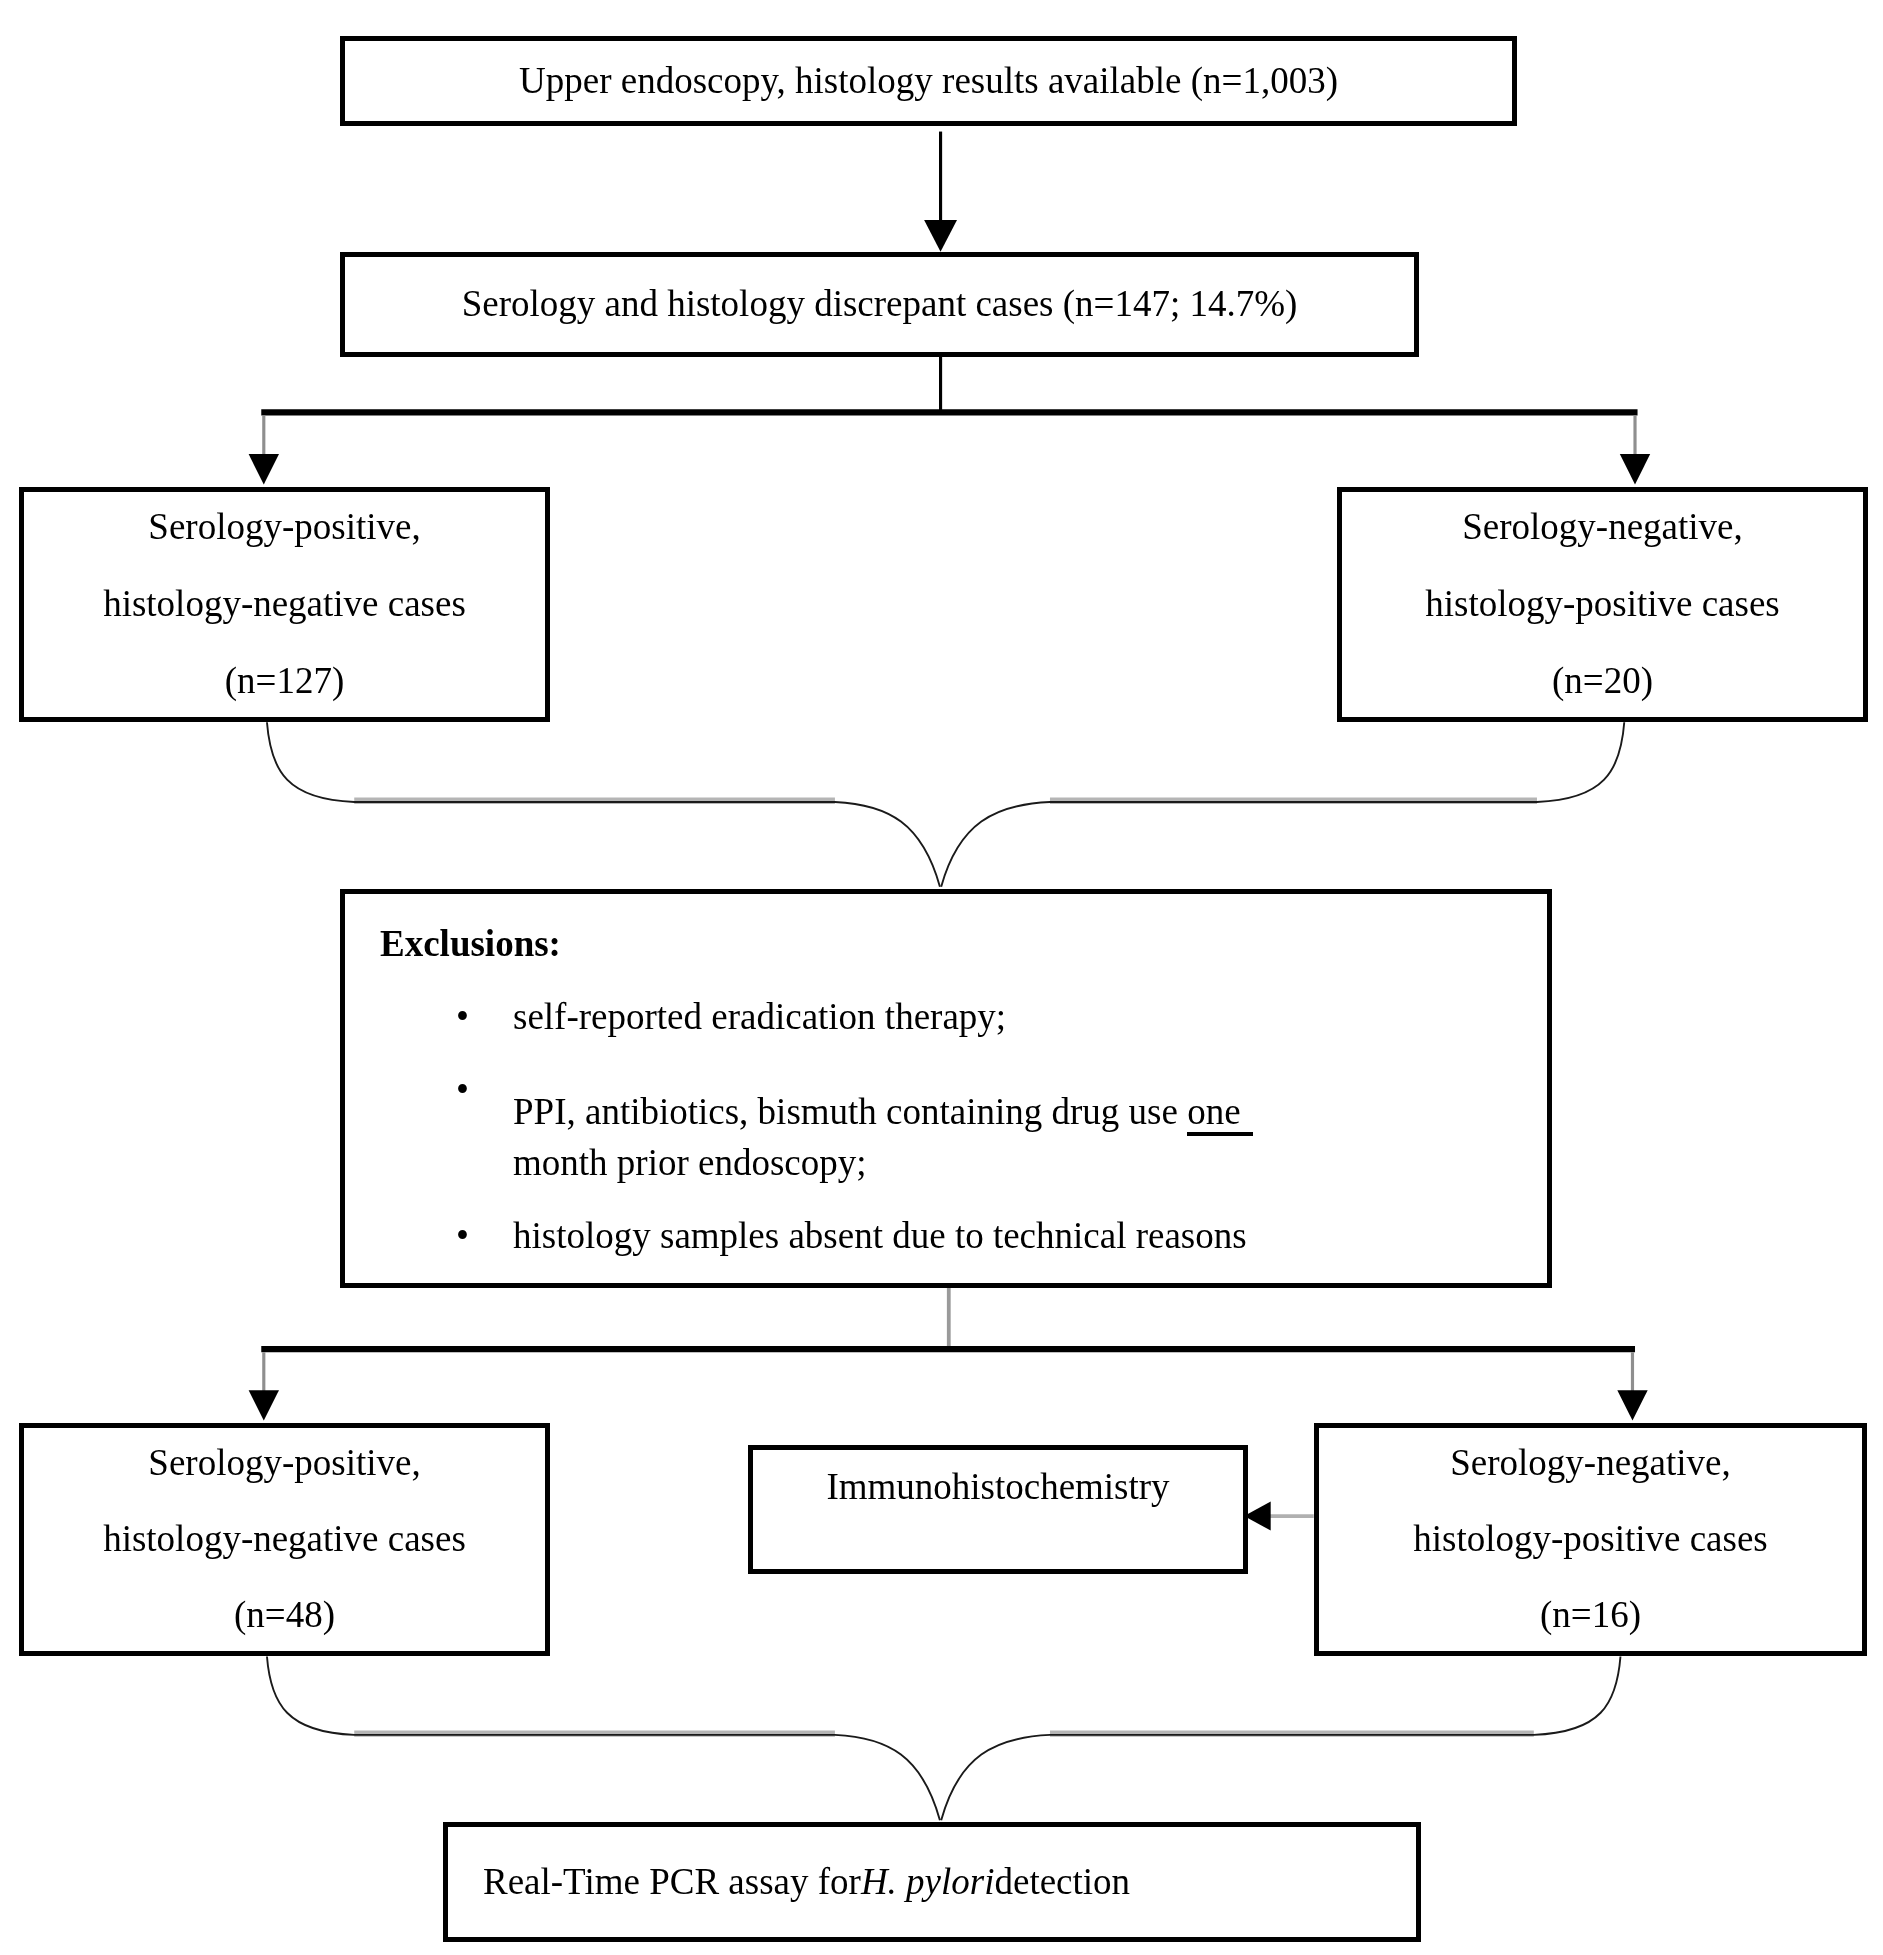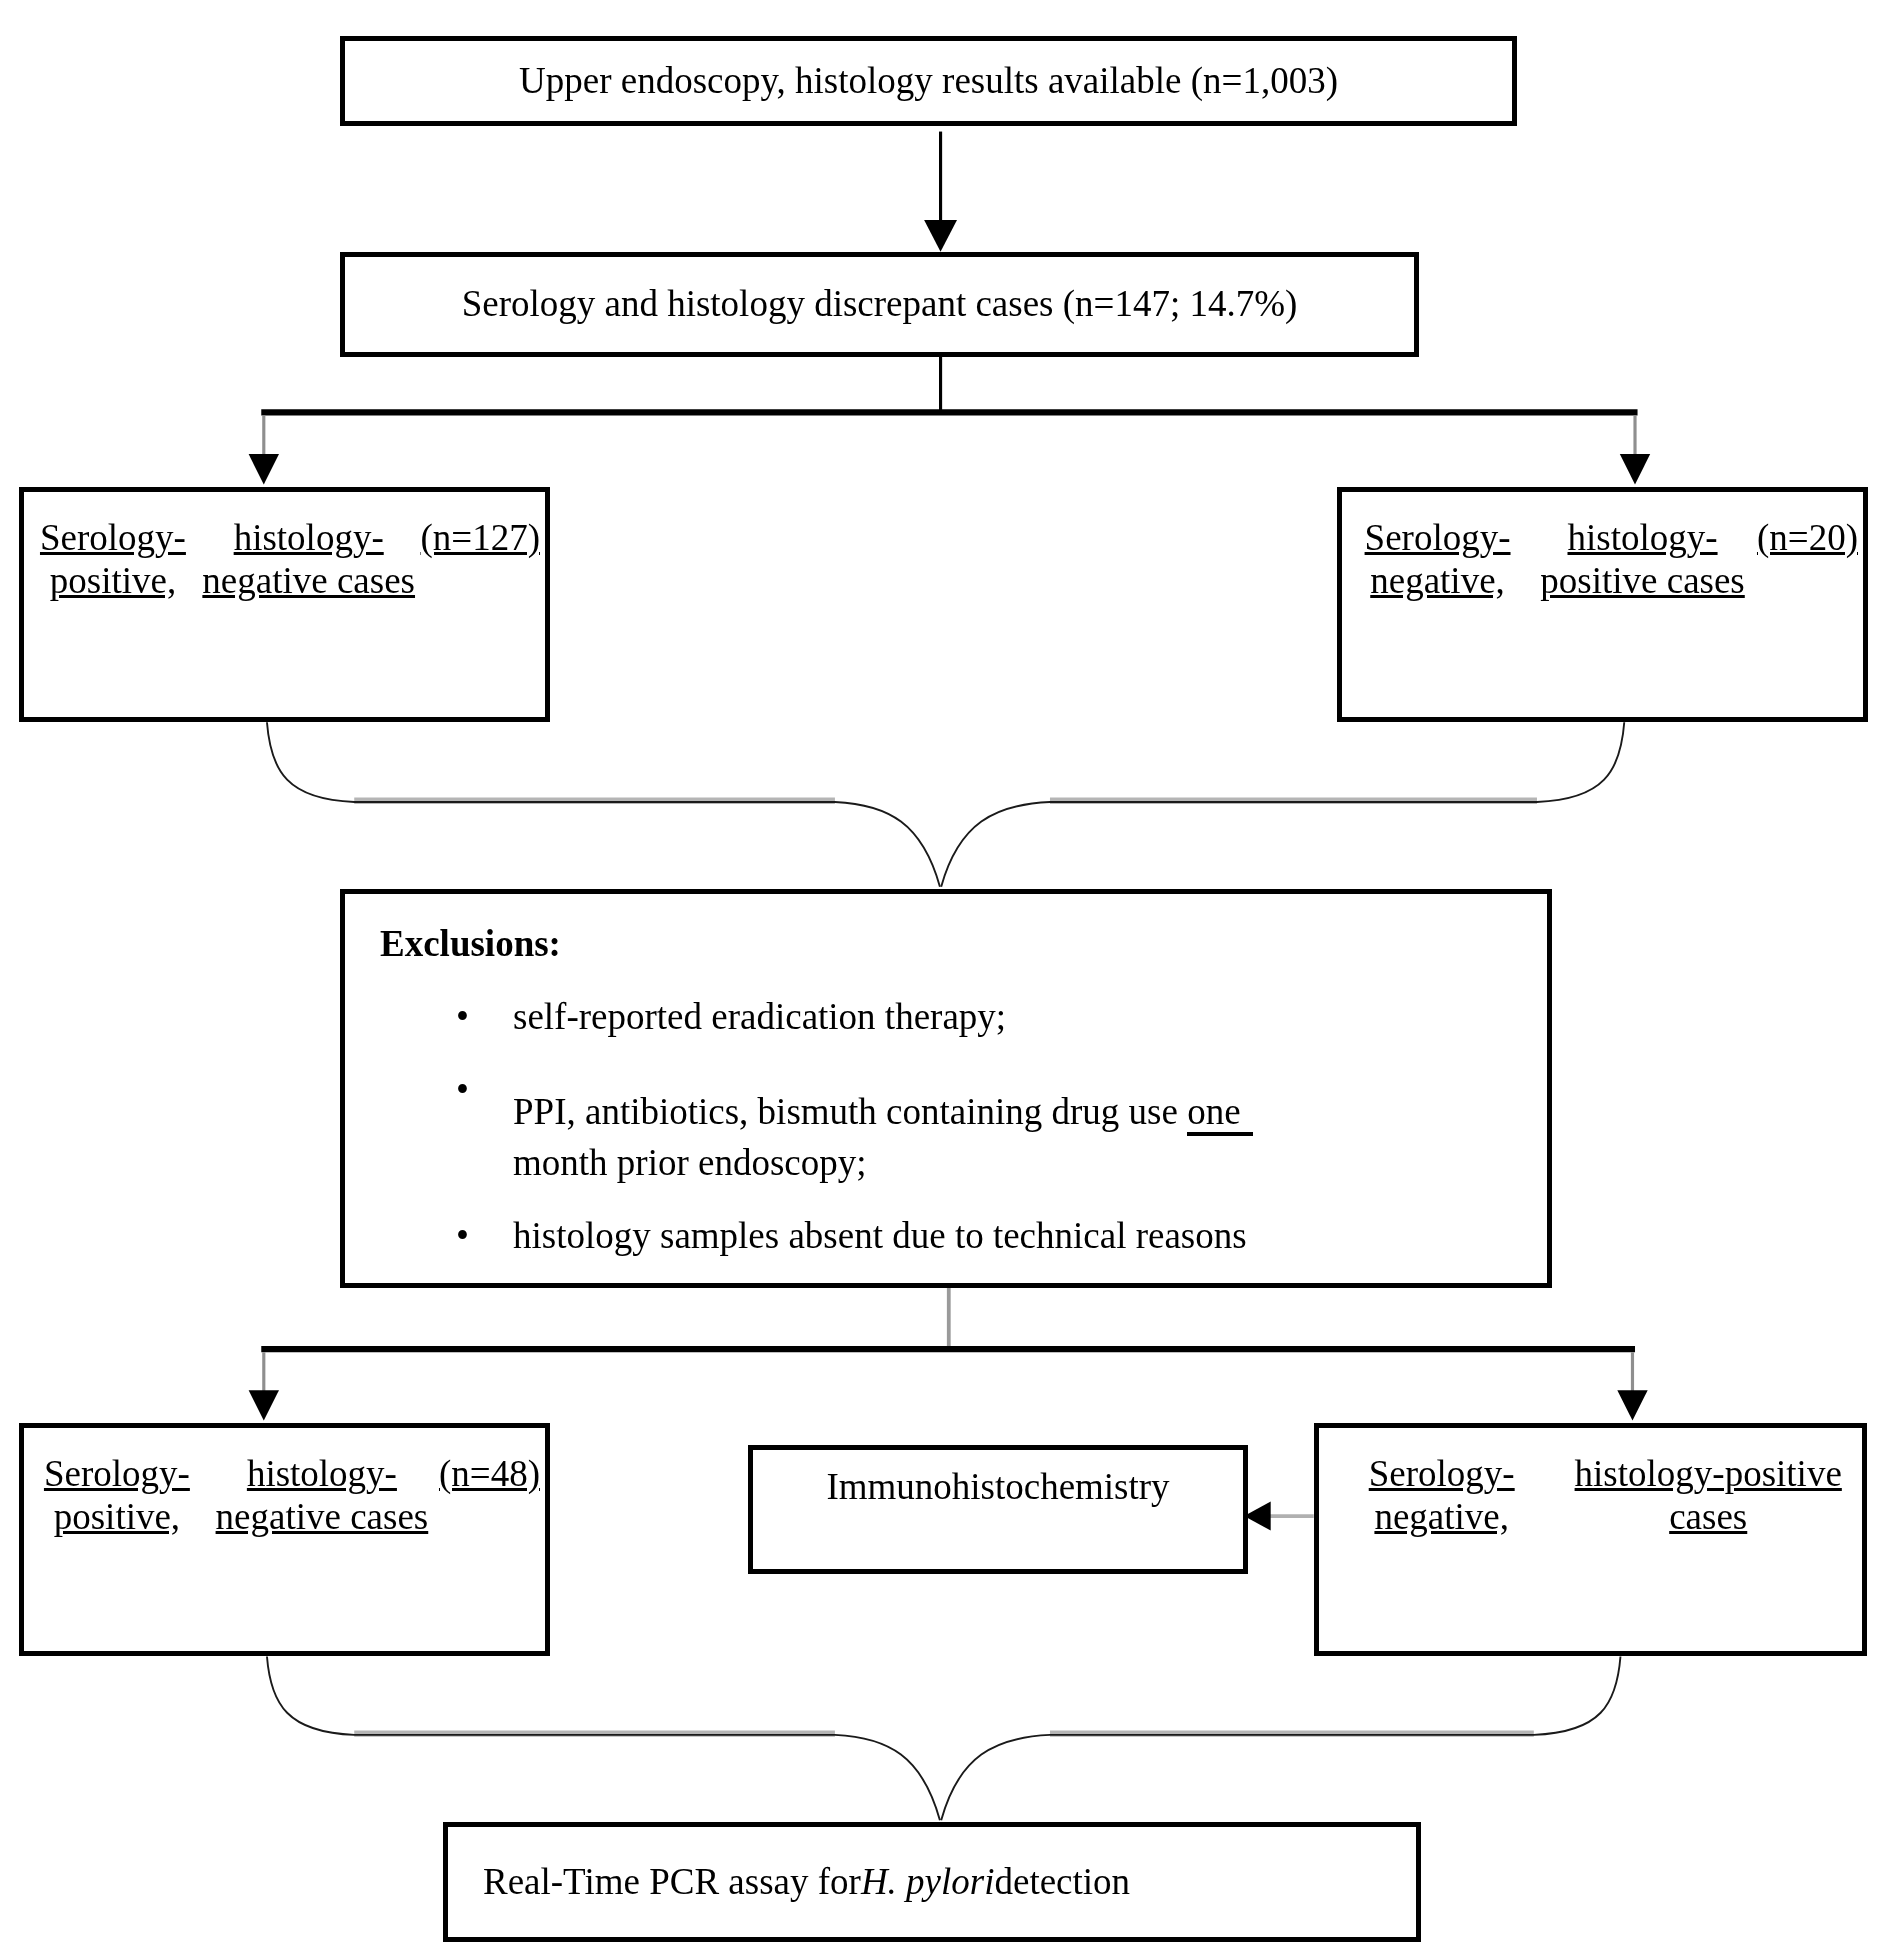--- a/index.html
+++ b/index.html
@@ -15,22 +15,22 @@
   .box{
     position:absolute;
     border:5px solid #000000;
     background:#ffffff;
     box-sizing:border-box;
     font-size:37px;
     line-height:1.15;
   }
   .center1{display:flex;align-items:center;justify-content:center;text-align:center;}
   .lines3{
-    display:flex;flex-direction:row;justify-content:space-between;
-    padding:25px 5px;height:100%;box-sizing:border-box;text-align:center;text-decoration:underline;
+    display:flex;flex-direction:column;justify-content:space-between;
+    padding:14px 5px;height:100%;box-sizing:border-box;text-align:center;
   }
   .excl-inner{
     padding:14px 25px 0 35px;height:100%;box-sizing:border-box;
   }
   .excl-row{height:73px;display:flex;align-items:center;}
   .excl-title{font-weight:bold;}
   .bullet-row{padding-left:76px;}
   .bullet-cont{padding-left:133px;text-align:center;}
   .bullet-glyph{display:inline-block;width:57px;}
   .u-one{
@@ -137,20 +137,21 @@
   </div>
 
   <div class="box" style="left:748px;top:1445px;width:500px;height:129px;display:flex;align-items:flex-start;justify-content:center;padding-top:16px;">
     <span>Immunohistochemistry</span>
   </div>
 
   <div class="box" style="left:1314px;top:1423px;width:553px;height:233px;">
     <div class="lines3">
       <span>Serology-negative,</span>
       <span>histology-positive cases</span>
+      <span>(n=16)</span>
     </div>
   </div>
 
   <div class="box" style="left:443px;top:1822px;width:978px;height:120px;">
     <div class="pcr-inner">
         <span>Real-Time PCR assay for </span>
         <span class="it">H. pylori</span>
         <span> detection</span>
       </div>
   </div>

